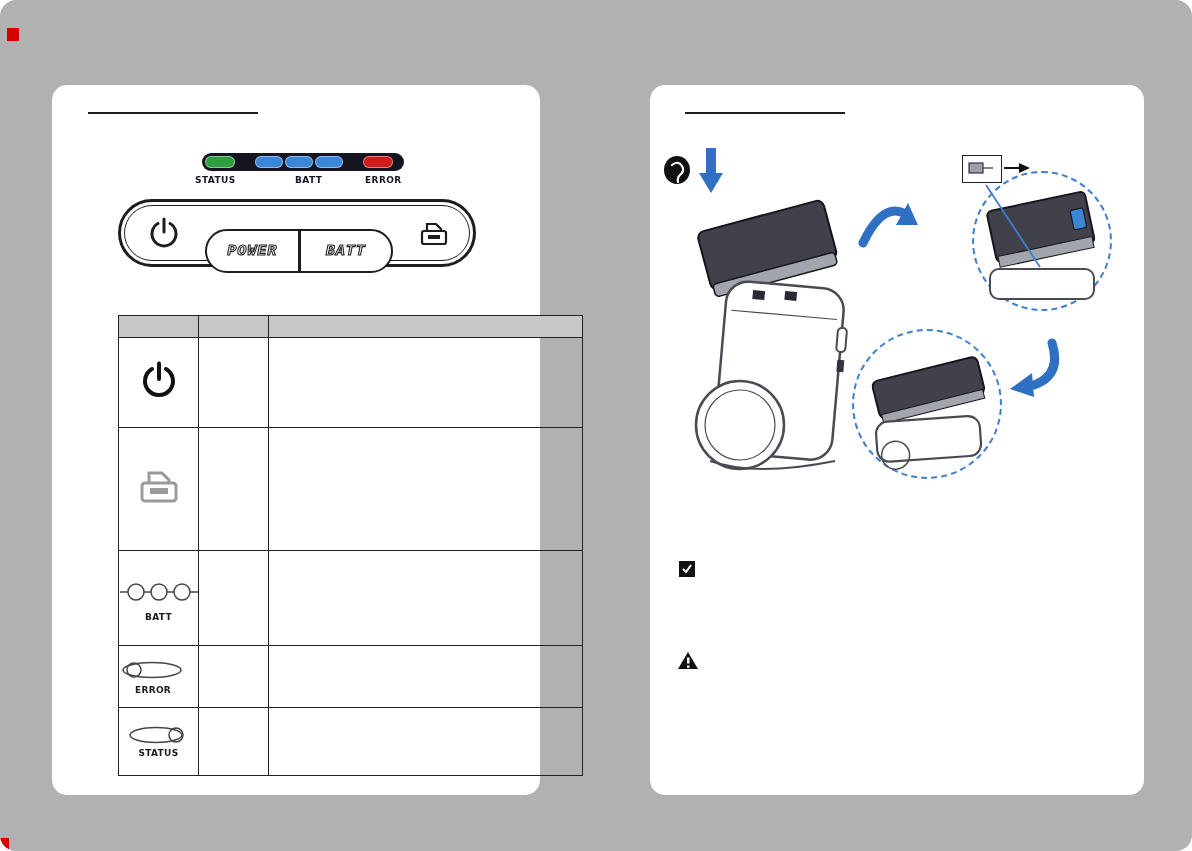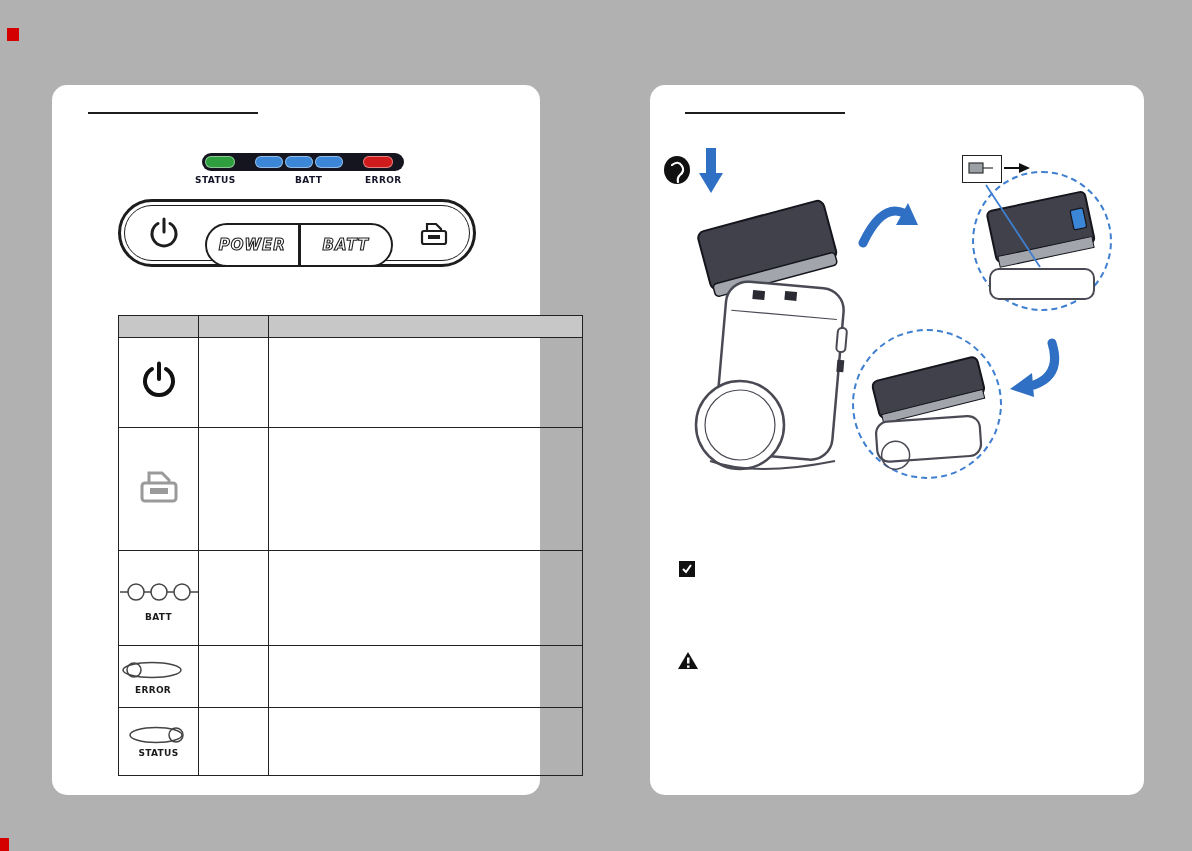--- a/index.html
+++ b/index.html
@@ -1,17 +1,17 @@
 <!DOCTYPE html>
 <html style="--background: #b1b1b1; --page: #ffffff; --led-green: #2f9e3f; --led-blue: #3b86d6; --led-red: #cf1b1b; --led-bar-dark: #15151f; --accent-blue: #2f6fc4; --dashed-blue: #3f7fd0; --table-header-gray: #c7c7c7; --marker-red: #d40000; --ink: #1d1d1d;"><head>
 <meta charset="utf-8">
 <style>
   html,body{margin:0;padding:0;}
   body{font-family:"DejaVu Sans","Liberation Sans",sans-serif;}
-  .screen{position:relative;width:1192px;height:851px;background:var(--background,#b1b1b1);overflow:hidden;}
+  .screen{position:relative;width:1192px;height:851px;background:var(--background,#b1b1b1);overflow:hidden;border-radius:16px;}
   .marker{position:absolute;background:var(--marker-red,#d40000);}
   .marker-top{left:7px;top:28px;width:12px;height:13px;}
   .marker-bottom{left:0;top:838px;width:9px;height:13px;}
   .page{position:absolute;background:var(--page,#ffffff);border-radius:15px;}
   .page-left{left:52px;top:85px;width:488px;height:710px;}
   .page-right{left:650px;top:85px;width:494px;height:710px;}
   .title-line{position:absolute;height:12px;border-bottom:2px solid var(--ink,#1d1d1d);}
   .page-left .title-line{left:36px;top:15px;width:170px;}
   .page-right .title-line{left:35px;top:15px;width:160px;}
 
@@ -26,22 +26,22 @@
   .led-label{position:absolute;font-size:9px;font-weight:bold;color:#15152a;letter-spacing:.4px;}
   .lbl-status{left:143px;top:90px;}
   .lbl-batt{left:243px;top:90px;}
   .lbl-error{left:313px;top:90px;}
 
   
   .control-panel{position:absolute;left:66px;top:114px;width:358px;height:68px;border:3px solid var(--ink,#1d1d1d);
                  border-radius:36px;box-sizing:border-box;background:#fff;}
   .control-panel::after{content:"";position:absolute;inset:3px;border:1px solid var(--ink,#1d1d1d);border-radius:31px;pointer-events:none;}
   .cp-power-icon{position:absolute;left:26px;top:15px;}
-  .cp-center{position:absolute;left:84px;top:21px;width:188px;height:44px;border:2.5px solid var(--ink,#1d1d1d);
-             border-radius:22px;box-sizing:border-box;display:flex;align-items:stretch;overflow:hidden;background:#fff;z-index:2;}
+  .cp-center{position:absolute;left:84px;top:27px;width:188px;height:44px;border:2.5px solid var(--ink,#1d1d1d);
+             border-radius:22px;box-sizing:border-box;display:flex;align-items:stretch;overflow:hidden;background:#fff;z-index:2;font-family:Liberation Mono, monospace;}
   .cp-word{flex:1;display:flex;align-items:center;justify-content:center;font-size:15px;font-weight:bold;font-style:italic;
            letter-spacing:1px;color:#fff;-webkit-text-stroke:1.1px #222;}
   .cp-divider{width:3px;background:var(--ink,#1d1d1d);}
   .cp-feed-icon{position:absolute;right:24px;top:18px;}
 
   
   .spec-table{position:absolute;left:66px;top:230px;width:464px;border-collapse:collapse;table-layout:fixed;}
   .spec-table col.c1{width:80px;}
   .spec-table col.c2{width:70px;}
   .spec-table col.c3{width:314px;}

